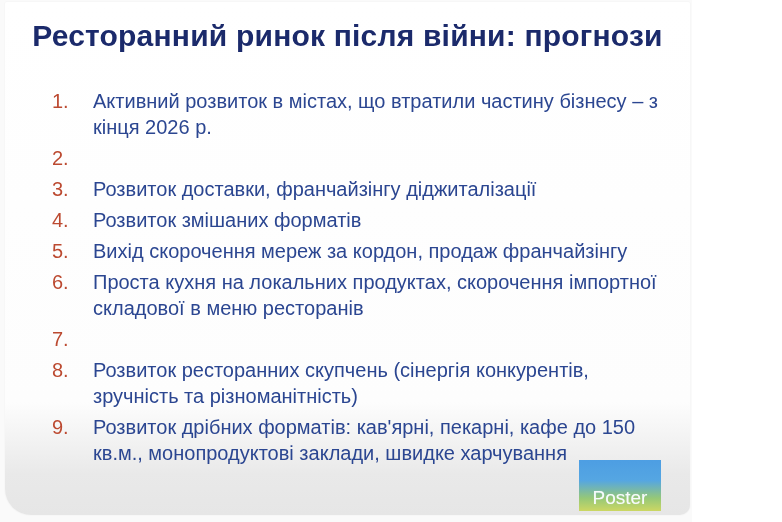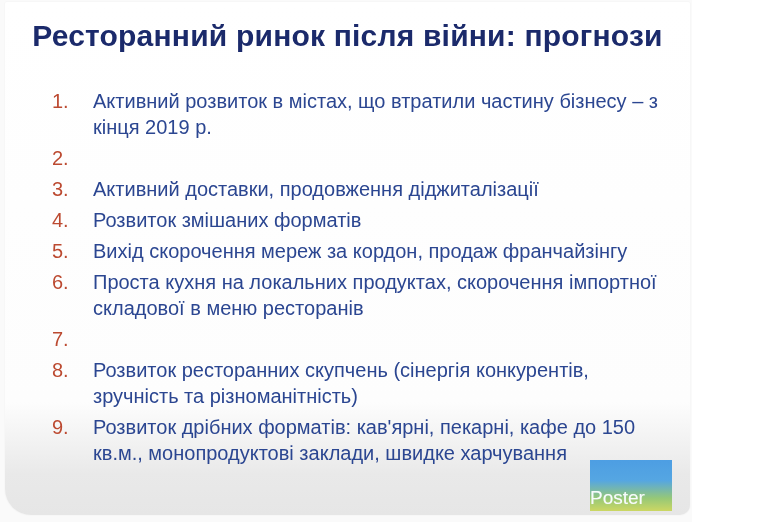--- a/index.html
+++ b/index.html
@@ -55,28 +55,28 @@
     width: 44px;
     padding-left: 3px;
     box-sizing: border-box;
     color: #bc4a31;
   }
   .item-text {
     max-width: 660px;
   }
   .poster-logo {
     position: absolute;
-    right: 18px;
+    right: 29px;
     bottom: 4px;
     width: 82px;
     height: 51px;
     background: linear-gradient(180deg, #4d9ee3 0%, #55a6e2 40%, #96c877 75%, #ccd763 100%);
     display: flex;
     align-items: flex-end;
-    justify-content: flex-start;
+    justify-content: center;
     z-index: 5;
   }
   .poster-logo span {
     color: #f7fbfd;
     font-size: 19px;
     line-height: 22px;
     padding-bottom: 2px;
     text-shadow: 0 0 1px rgba(255,255,255,0.4);
   }
 </style>
@@ -84,28 +84,28 @@
 <body>
 
 <div class="frame">
   <div class="slide">
 
     <h1 class="slide-title">Ресторанний ринок після війни: прогнози</h1>
 
     <ol class="forecast-list">
       <li>
         <span class="item-number">1.</span>
-        <span class="item-text">Активний розвиток в містах, що втратили частину бізнесу – з кінця 2019 р.</span>
+        <span class="item-text">Активний розвиток в містах, що втратили частину бізнесу – з кінця 2026 р.</span>
       </li>
       <li>
         <span class="item-number">2.</span>
       </li>
       <li>
         <span class="item-number">3.</span>
-        <span class="item-text">Активний доставки, продовження діджиталізації</span>
+        <span class="item-text">Розвиток доставки, франчайзінгу діджиталізації</span>
       </li>
       <li>
         <span class="item-number">4.</span>
         <span class="item-text">Розвиток змішаних форматів</span>
       </li>
       <li>
         <span class="item-number">5.</span>
         <span class="item-text">Вихід скорочення мереж за кордон, продаж франчайзінгу</span>
       </li>
       <li>

